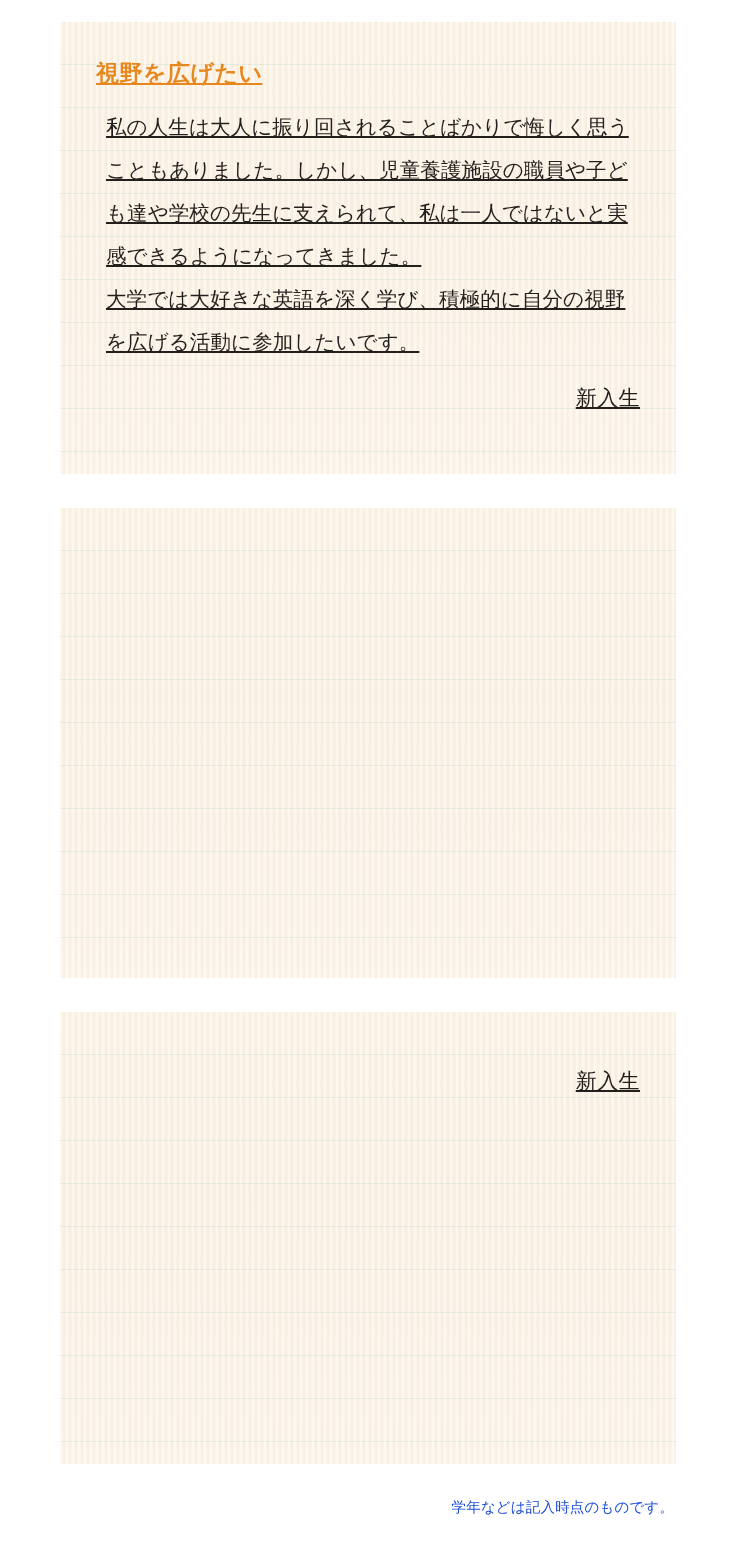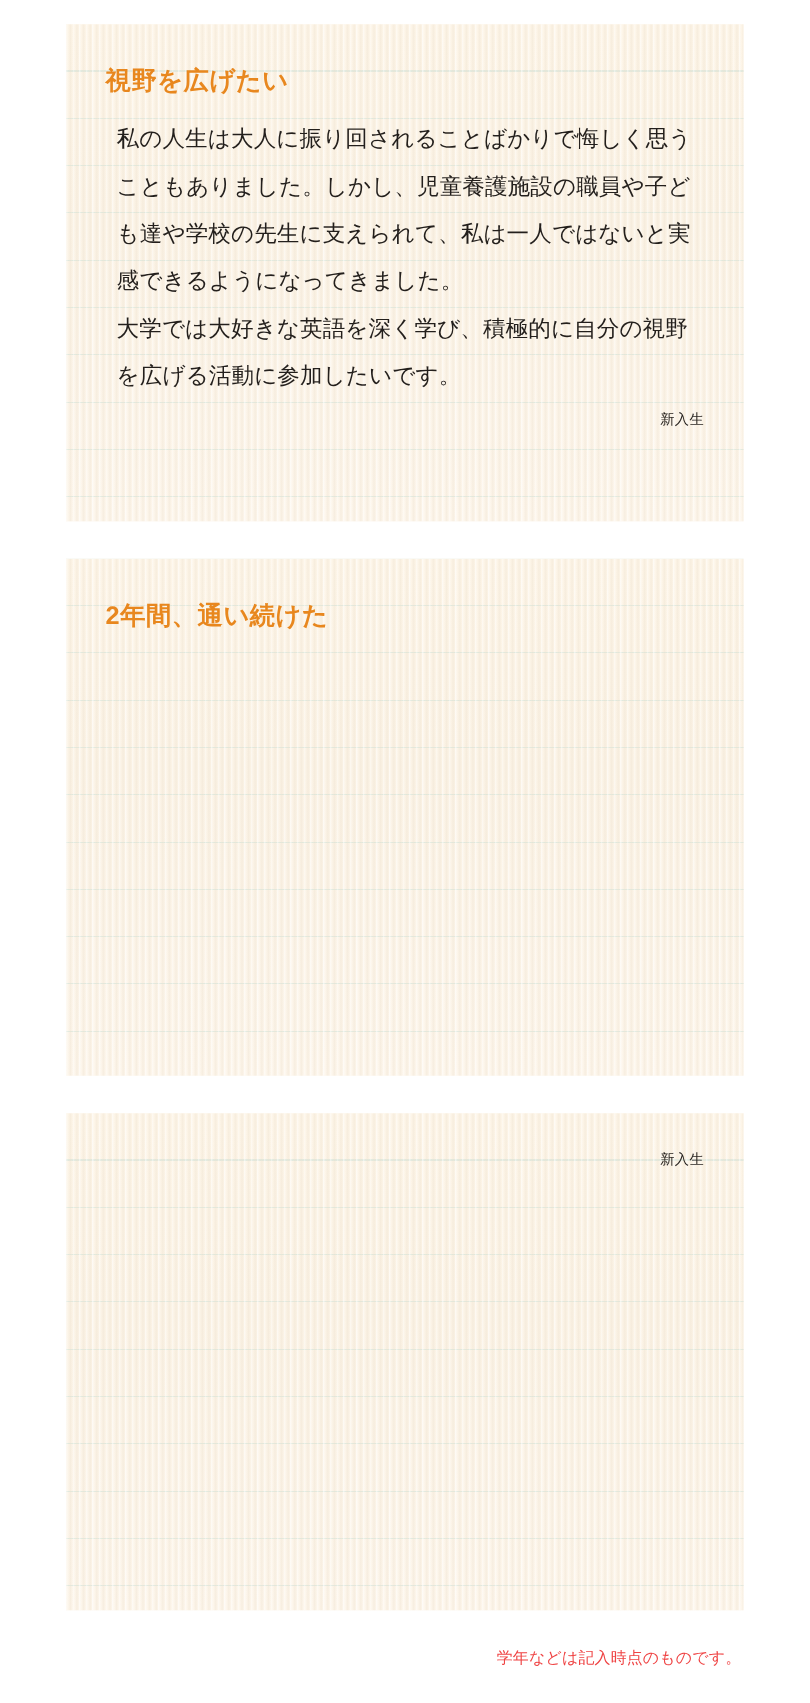--- a/index.html
+++ b/index.html
@@ -47,52 +47,53 @@
     background:
       repeating-linear-gradient(
         90deg,
         rgba(255,255,255,0.55) 0px,
         rgba(255,255,255,0.0) 2px,
         rgba(236,223,203,0.35) 4px,
         rgba(255,255,255,0.0) 6px
       );
     pointer-events: none;
   }
-  .card > * { position: relative; z-index: 1; }
+  .card > * { position: relative; z-index: 1; text-decoration: underline; }
 
   .card-title {
     color: #e8871e;
     font-size: 23px;
     font-weight: 700;
     letter-spacing: 0.02em;
     line-height: 1.5;
     margin: 0 0 14px 0;
   }
 
   .card-body {
     font-size: 20.5px;
     line-height: 43px;
     letter-spacing: 0.005em;
     color: #231f1c;
     margin: 10px;
     white-space: pre-line;
   }
 
   .card-signature {
+    margin-top: 22px;
     text-align: right;
-    font-size: 13px;
+    font-size: 21px;
     line-height: 1.2;
     color: #231f1c;
     letter-spacing: 0.02em;
   }
 
   .footnote {
     text-align: right;
     font-size: 14.5px;
-    color: #ef4444;
+    color: #1d4ed8;
     margin-top: 6px;
     padding-right: 2px;
     letter-spacing: 0.01em;
   }
 
   .card-1 { min-height: 452px; }
   .card-2 { min-height: 470px; }
   .card-3 { min-height: 452px; }
 </style>
 </head>
@@ -101,21 +102,20 @@
 <div class="page">
 
   <section class="card card-1">
     <h2 class="card-title">視野を広げたい</h2>
     <p class="card-body">私の人生は大人に振り回されることばかりで悔しく思うこともありました。しかし、児童養護施設の職員や子ども達や学校の先生に支えられて、私は一人ではないと実感できるようになってきました。
 大学では大好きな英語を深く学び、積極的に自分の視野を広げる活動に参加したいです。</p>
     <div class="card-signature">新入生</div>
   </section>
 
   <section class="card card-2">
-    <h2 class="card-title">2年間、通い続けた</h2>
   </section>
 
   <section class="card card-3">
     <div class="card-signature">新入生</div>
   </section>
 
   <div class="footnote">学年などは記入時点のものです。</div>
 
 </div>
 

